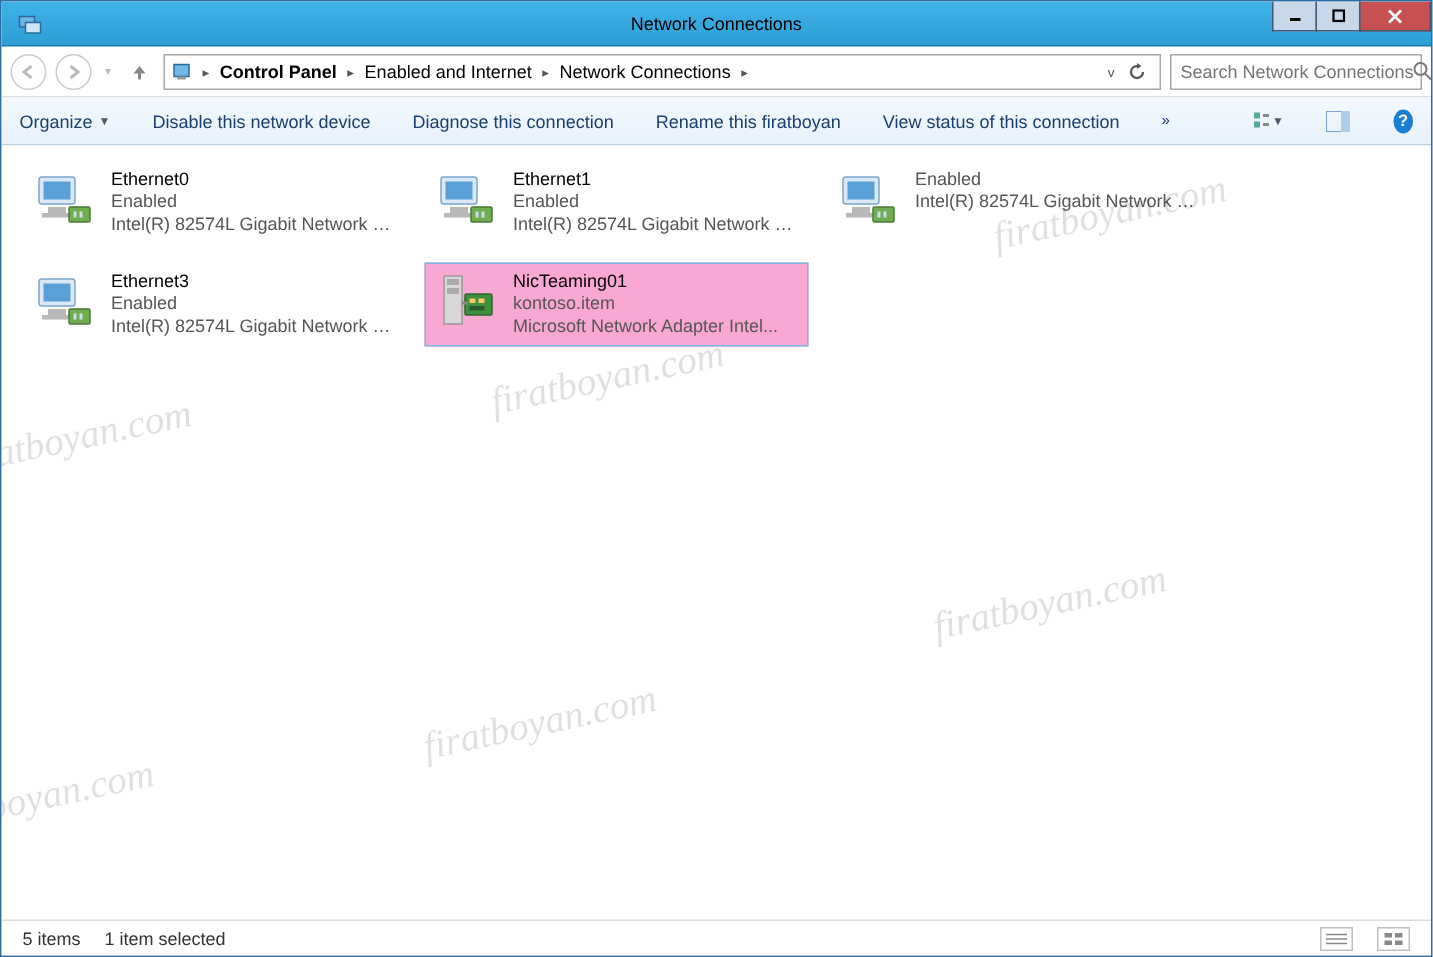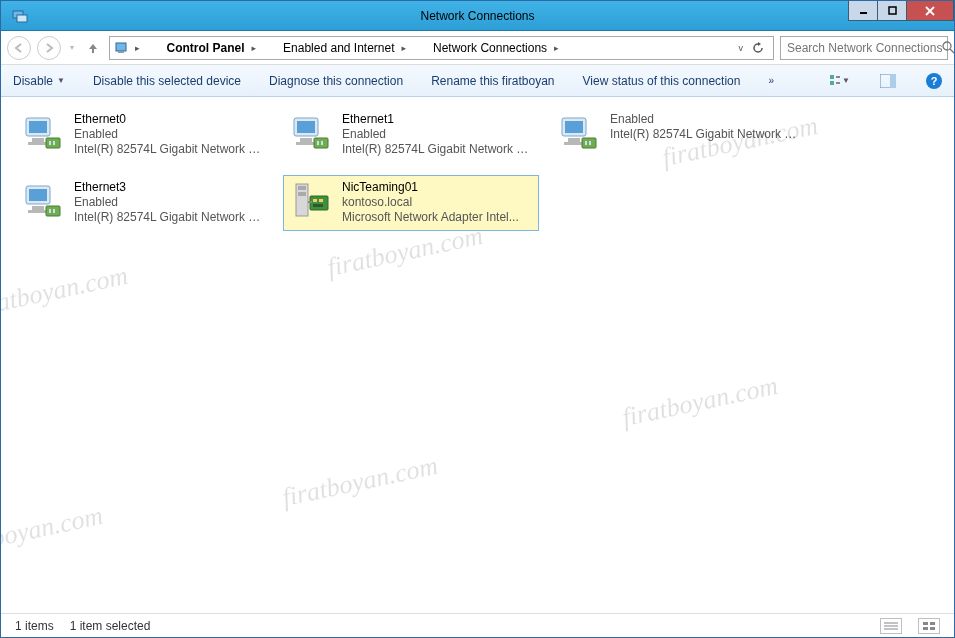--- a/index.html
+++ b/index.html
@@ -14,42 +14,42 @@
 .win-min { background: #c8d8e8; }
 .win-max { background: #c8d8e8; }
 .win-close { background: #c75050; width: 48px; color:#fff; font-weight:bold; }
 
 
 .addr-row { height: 34px; background: #fff; display: flex; align-items: center; padding: 3px 6px; gap: 6px; border-bottom: 1px solid #ddd; }
 .nav-btn { width: 24px; height: 24px; border: 1px solid #ccc; border-radius: 50%; background: #fefefe; display:flex; align-items:center; justify-content:center; color:#bbb; flex-shrink:0; }
 .nav-dd { width: 10px; height: 24px; color:#bbb; display:flex; align-items:center; justify-content:center; font-size:8px; }
 .up-btn { width: 20px; height: 20px; display:flex; align-items:center; justify-content:center; color:#555; flex-shrink:0; }
 .addr-field { flex: 1; height: 24px; border: 1px solid #a8a8a8; display: flex; align-items: center; padding: 0 4px; gap: 2px; font-size: 12px; min-width:0; }
-.addr-field .seg { white-space: nowrap; padding: 0 2px; margin-left: 20px; }
+.addr-field .seg { white-space: nowrap; padding: 0 2px; }
 .addr-field .bold { font-weight: 600; }
 .addr-field .chev { color: #555; font-size: 9px; padding: 0 3px; }
 .addr-refresh-group { margin-left:auto; display:flex; gap:8px; align-items:center; color:#555; padding-right:4px;}
 .search-field { width: 168px; height: 24px; border: 1px solid #a8a8a8; display: flex; align-items: center; padding: 0 6px; flex-shrink:0; }
 .search-field input { border: none; outline: none; flex: 1; font-size: 12px; color:#777; }
 .search-field .srch-ic { color:#555; font-size:13px; }
 
 
 .cmd-bar { height: 32px; background: linear-gradient(#f4f9ff, #e7f1fb); border-bottom: 1px solid #b8d0e8; display: flex; align-items:center; padding: 0 12px; font-size: 12px; color: #1a3e6e; gap: 28px; }
 .cmd-bar .cmd { display:flex; align-items:center; gap:4px; white-space:nowrap; }
 .cmd-bar .dd { font-size: 8px; color:#556;}
 .cmd-bar .spacer { flex:1; }
 .cmd-bar .chev-more { font-size:10px; color:#1a3e6e; }
 .cmd-bar .view-ic { width:20px; height:18px; display:flex; align-items:center; justify-content:center; gap:2px; }
 .cmd-bar .help-ic { width:16px; height:16px; border-radius:50%; background:#1a7dd6; color:#fff; font-size:11px; display:flex; align-items:center; justify-content:center; font-weight:bold;}
 
 
 .content { position: relative; height: calc(638px - 30px - 34px - 32px - 24px - 2px); background: #fff; padding: 10px 14px; }
 .items-grid { display: flex; flex-wrap: wrap; gap: 12px; align-content: flex-start; }
 .net-item { width: 256px; height: 56px; display: flex; align-items: flex-start; padding: 4px 6px; gap: 10px; border: 1px solid transparent; }
-.net-item.selected { background: #fef9c3; border: 1px solid #7bb6e4; }
+.net-item.selected { background: #f9a8d4; border: 1px solid #7bb6e4; }
 .net-icon { width: 42px; height: 42px; flex-shrink:0; display:flex; align-items:center; justify-content:center; }
 .net-labels { font-size: 12px; color: #000; line-height: 1.25; overflow:hidden; }
 .net-labels .n1 { font-size: 12px; }
 .net-labels .n2 { color: #555; }
 .net-labels .n3 { color: #555; white-space: nowrap; overflow: hidden; text-overflow: ellipsis; max-width: 190px; }
 
 
 .status-bar { height: 24px; border-top: 1px solid #ddd; display:flex; align-items:center; padding: 0 14px; font-size: 12px; color:#333; gap: 16px; position:absolute; bottom:0; left:0; right:0; background:#fff;}
 .status-bar .spacer { flex:1; }
 .status-bar .vtog { width:22px; height:16px; border:1px solid #c0c0c0; display:flex; align-items:center; justify-content:center; font-size:9px; color:#888; }
@@ -137,24 +137,24 @@
         <svg width="13" height="13">
           <circle cx="5" cy="5" r="4" fill="none" stroke="#777" stroke-width="1.3"></circle>
           <line x1="8" y1="8" x2="12" y2="12" stroke="#777" stroke-width="1.3"></line>
         </svg>
       </span>
   </div>
 </div>
 
 <div class="cmd-bar">
   <span class="cmd">
-      <span>Disable</span>
+      <span>Organize</span>
       <span class="dd">▼</span>
     </span>
-  <span class="cmd">Disable this selected device</span>
+  <span class="cmd">Disable this network device</span>
   <span class="cmd">Diagnose this connection</span>
   <span class="cmd">Rename this firatboyan</span>
   <span class="cmd">View status of this connection</span>
   <span class="chev-more">»</span>
   <span class="spacer"></span>
   <span class="view-ic">
       <svg width="18" height="14">
         <rect x="0" y="1" width="4" height="4" fill="#5a9"></rect>
         <rect x="0" y="7" width="4" height="4" fill="#5a9"></rect>
         <rect x="6" y="2" width="8" height="2" fill="#888"></rect>
@@ -252,36 +252,36 @@
             <rect x="8" y="12" width="8" height="4" fill="#aaa"></rect>
             <rect x="20" y="16" width="18" height="14" rx="1" fill="#3f8f3f" stroke="#2a6a2a"></rect>
             <rect x="23" y="19" width="4" height="3" fill="#f4d060"></rect>
             <rect x="29" y="19" width="4" height="3" fill="#f4d060"></rect>
             <rect x="23" y="24" width="10" height="3" fill="#2a5a2a"></rect>
             <line x1="18" y1="22" x2="22" y2="22" stroke="#888" stroke-width="2"></line>
           </svg>
         </span>
         <div class="net-labels">
           <div class="n1">NicTeaming01</div>
-          <div class="n2">kontoso.local</div>
+          <div class="n2">kontoso.item</div>
           <div class="n3">Microsoft Network Adapter Intel...</div>
         </div>
       </div>
     </div>
 
   <span class="wm" style="top:30px; left:660px;">firatboyan.com</span>
   <span class="wm" style="top:140px; left:325px;">firatboyan.com</span>
   <span class="wm" style="top:180px; left:-30px;">firatboyan.com</span>
   <span class="wm" style="top:290px; left:620px;">firatboyan.com</span>
   <span class="wm" style="top:370px; left:280px;">firatboyan.com</span>
   <span class="wm" style="top:420px; left:-55px;">firatboyan.com</span>
 </div>
 
 <div class="status-bar">
-  <span>1 items</span>
+  <span>5 items</span>
   <span>1 item selected</span>
   <span class="spacer"></span>
   <span class="vtog">
       <svg width="14" height="10">
         <line x1="0" y1="2" x2="14" y2="2" stroke="#888"></line>
         <line x1="0" y1="5" x2="14" y2="5" stroke="#888"></line>
         <line x1="0" y1="8" x2="14" y2="8" stroke="#888"></line>
       </svg>
     </span>
   <span class="vtog">

